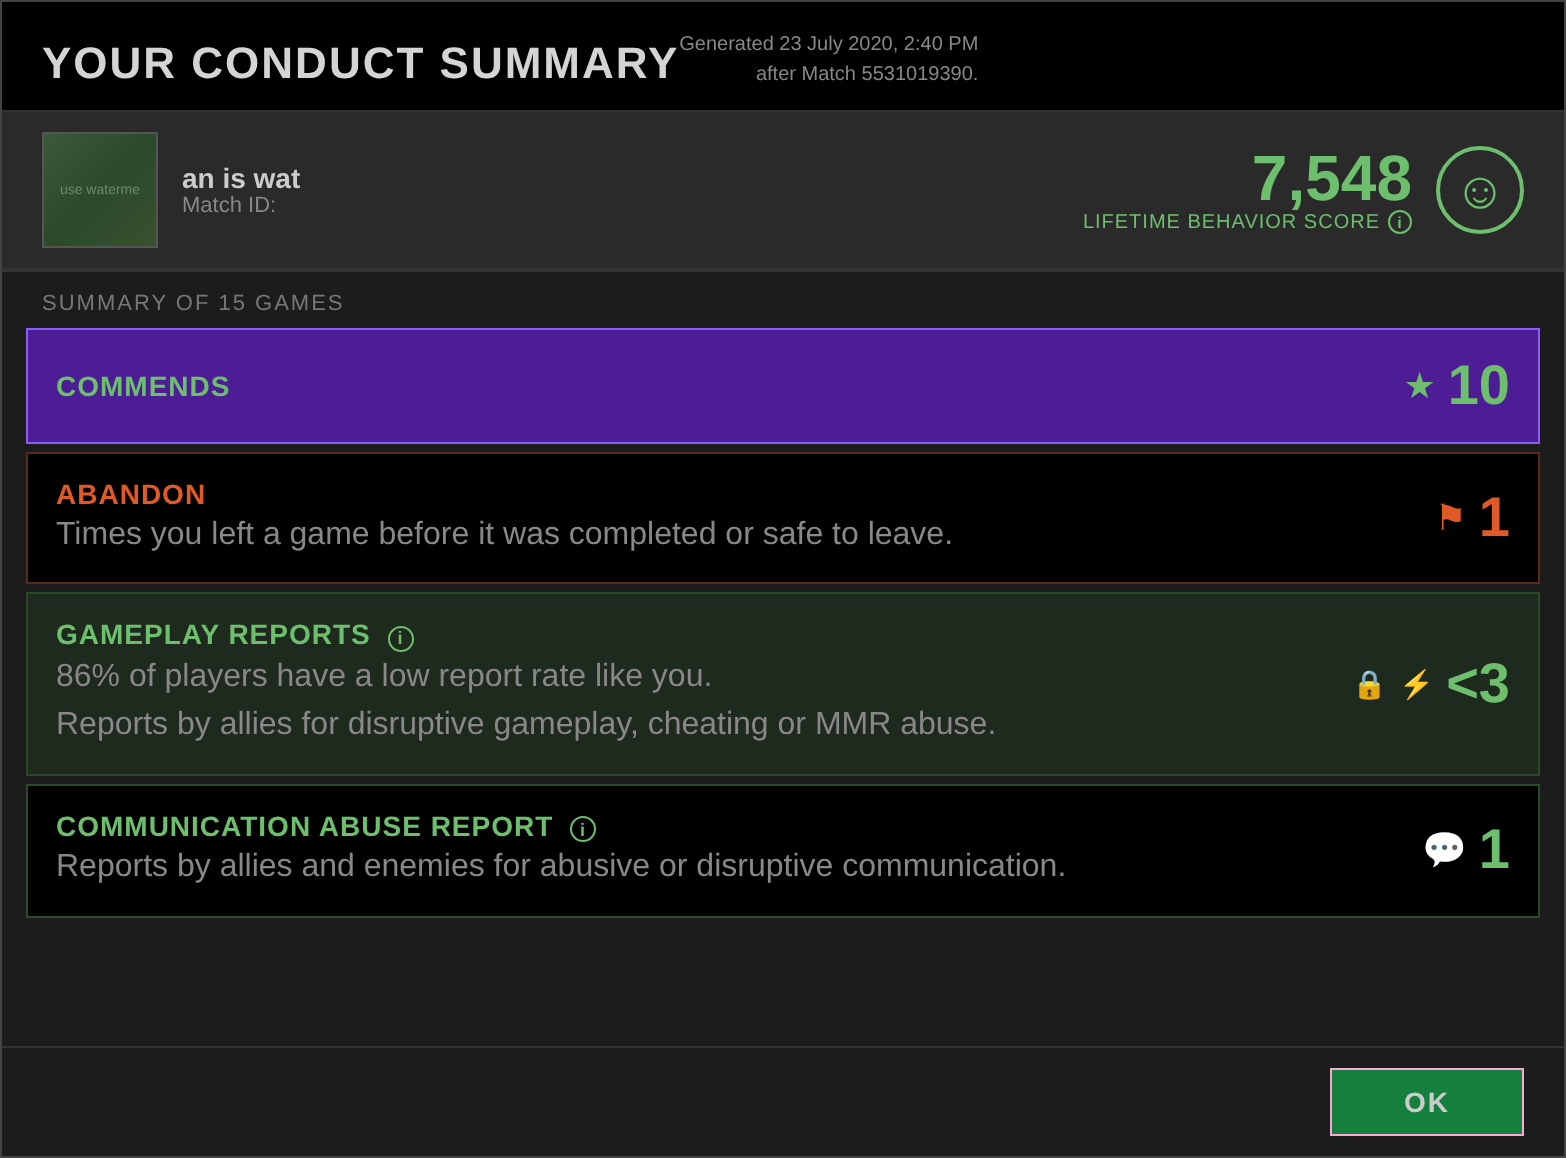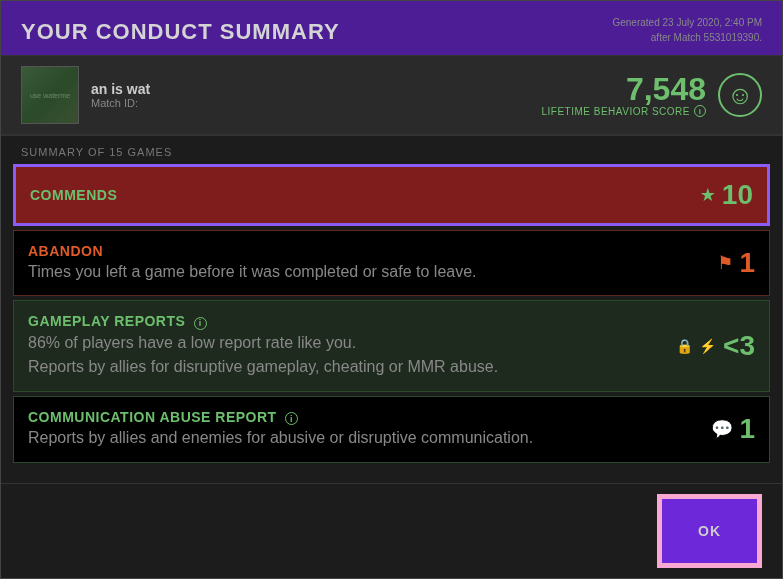--- a/index.html
+++ b/index.html
@@ -16,24 +16,24 @@
       width: 783px;
       height: 579px;
       background: #1c1c1c;
       border: 1px solid #444;
       display: flex;
       flex-direction: column;
     }
 
     
     .header {
-      background: #4c1d95;
+      background: #000000;
       padding: 14px 20px 10px 20px;
       display: flex;
-      justify-content: space-between;
+      justify-content: flex-start;
       align-items: flex-start;
       border-bottom: 1px solid #333;
     }
 
     .header-title {
       font-size: 22px;
       font-weight: bold;
       color: #d4d4d4;
       letter-spacing: 1px;
       margin-top: 4px;
@@ -166,22 +166,22 @@
 
     
     .stat-row {
       display: flex;
       align-items: center;
       padding: 12px 14px;
       justify-content: space-between;
     }
 
     .stat-row.commends {
-      background: #7f1d1d;
-      border: 3px solid #8b5cf6;
+      background: #4c1d95;
+      border: 1px solid #8b5cf6;
     }
 
     .stat-row.abandon {
       background: #000000;
       border: 1px solid #5a2a1a;
     }
 
     .stat-row.gameplay {
       background: #1e2a1e;
       border: 1px solid #2a4a2a;
@@ -265,24 +265,24 @@
 
     
     .footer {
       display: flex;
       justify-content: flex-end;
       padding: 10px 20px;
       border-top: 1px solid #333;
     }
 
     .ok-button {
-      background: #6d28d9;
+      background: #15803d;
       color: #ccc;
-      border: 5px solid #f9a8d4;
-      padding: 24px 36px;
+      border: 1px solid #f9a8d4;
+      padding: 8px 36px;
       font-size: 14px;
       font-weight: bold;
       cursor: pointer;
       letter-spacing: 1px;
     }
 
     
     .avatar-text {
       font-size: 7px;
       color: #6a8a6a;

